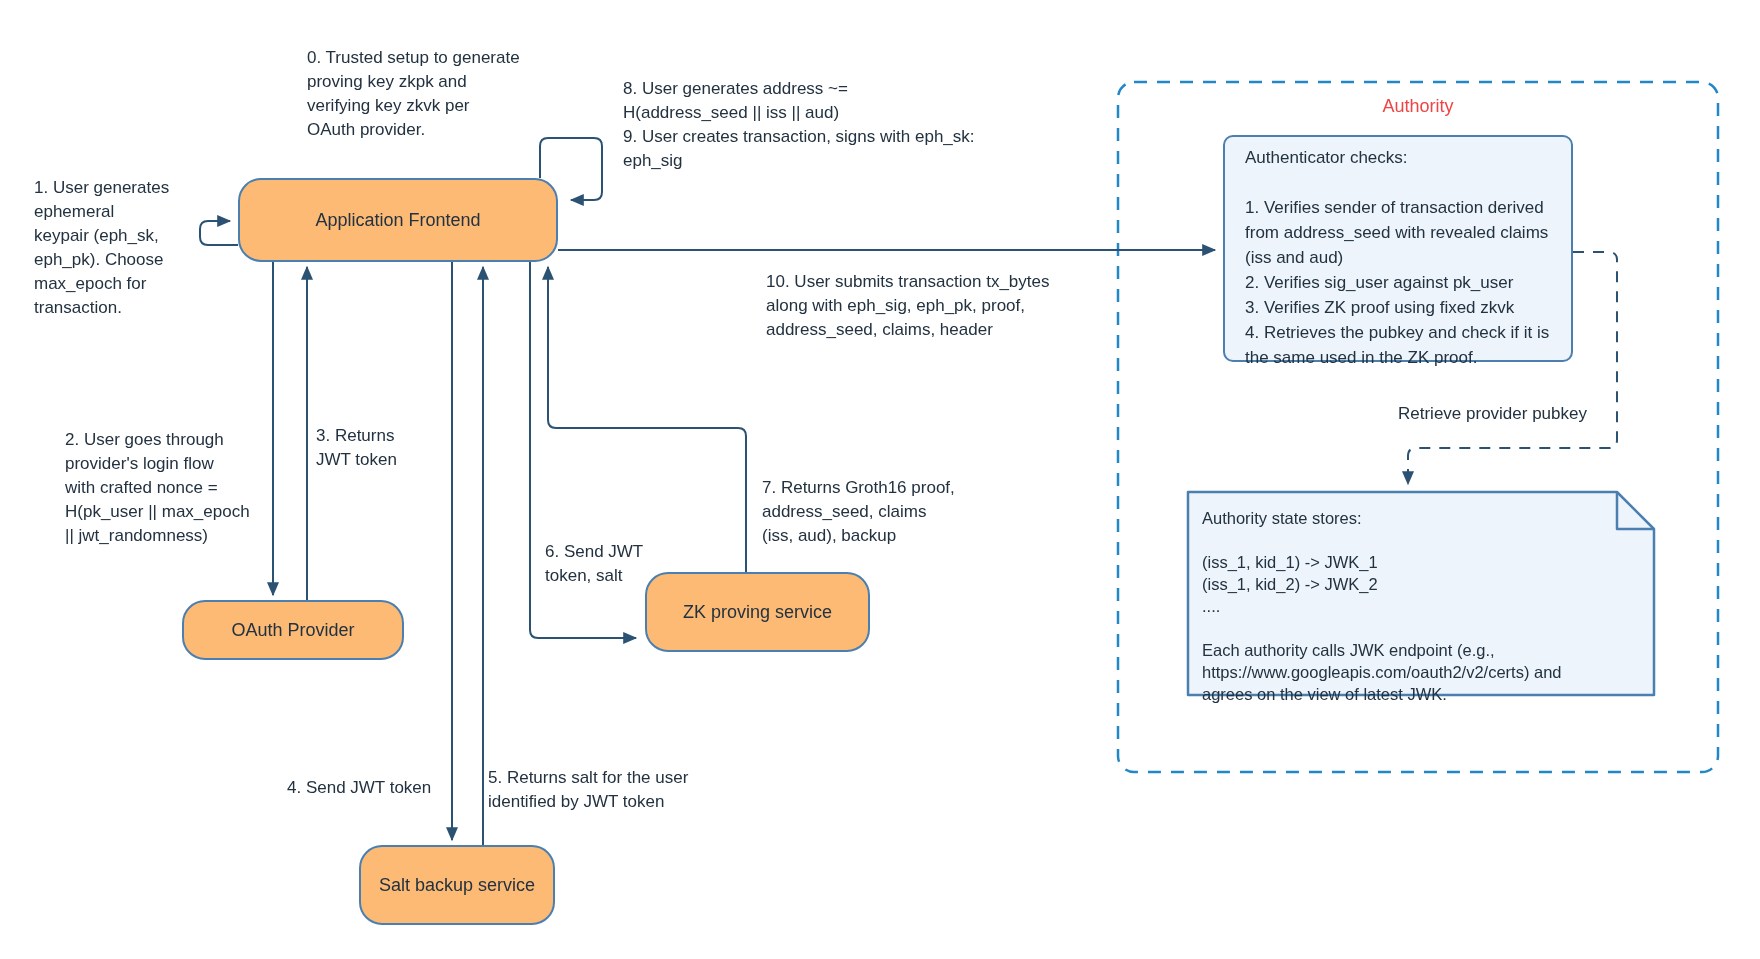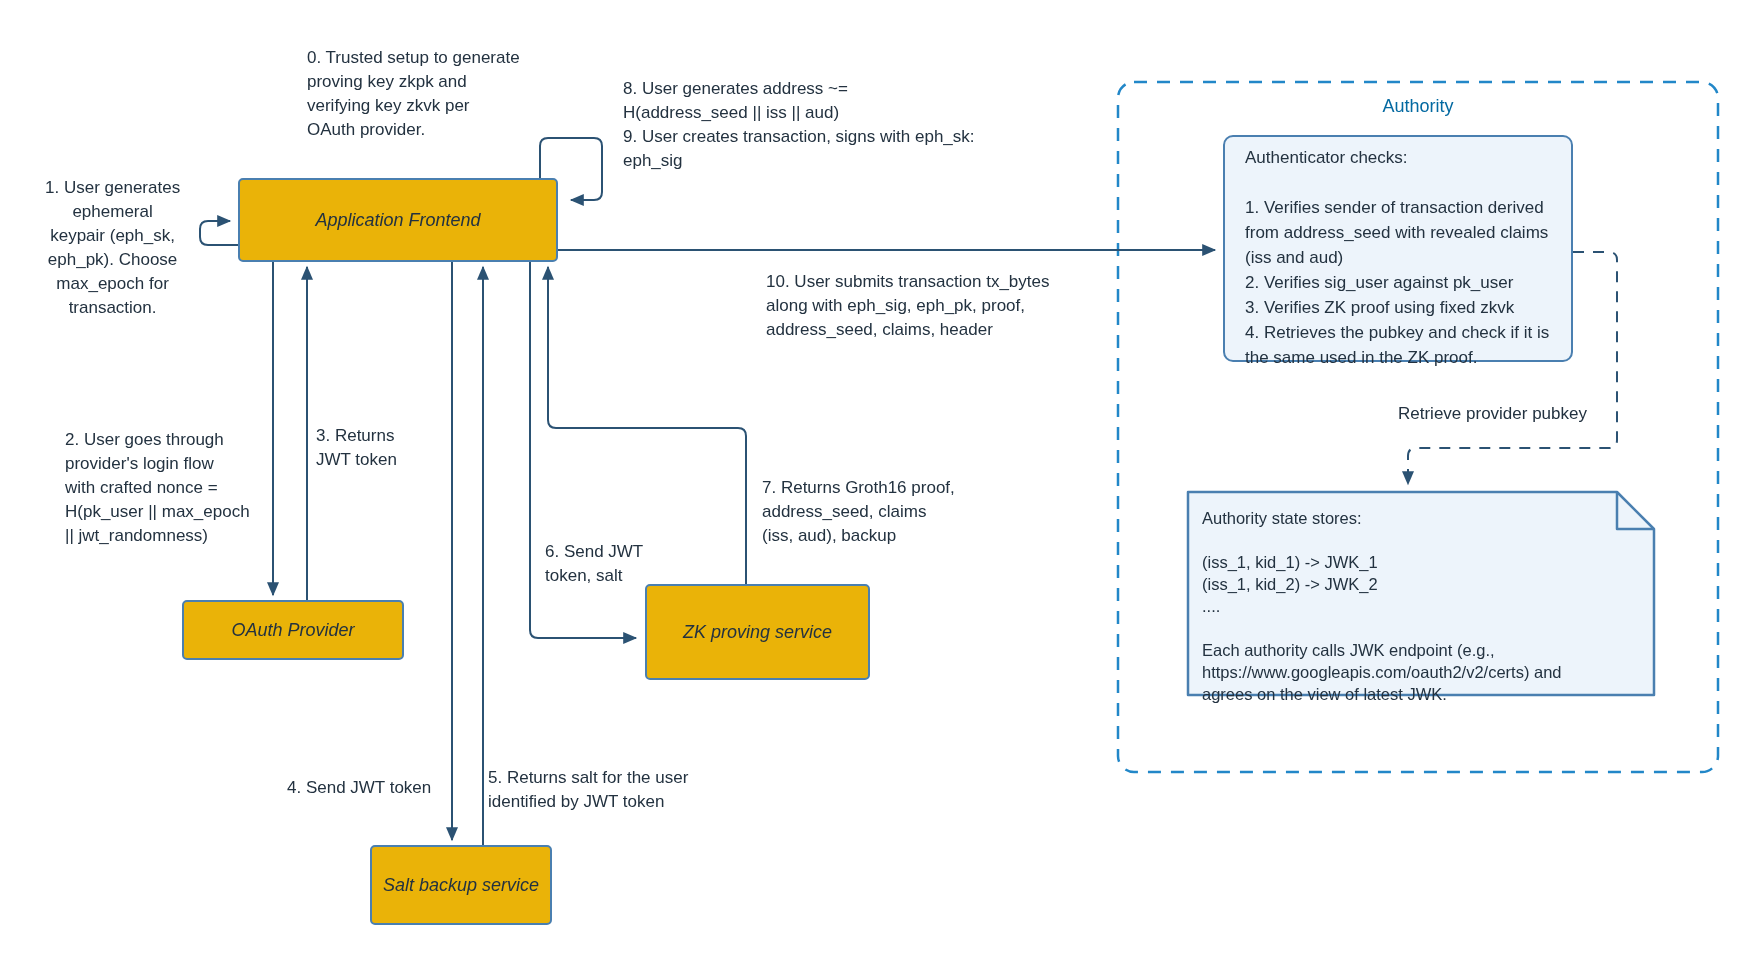--- a/index.html
+++ b/index.html
@@ -4,39 +4,39 @@
 <style>
   html,body { margin:0; padding:0; background:#ffffff; }
   #canvas {
     position:relative; width:1760px; height:959px;
     font-family:"Liberation Sans","DejaVu Sans",sans-serif;
     color:#233240; overflow:hidden; background:#ffffff;
   }
   #wires { position:absolute; left:0; top:0; width:1760px; height:959px; }
   .node {
     position:absolute; box-sizing:border-box;
-    background:#eab308; border:2.5px solid #4a7fb0; border-radius:5px;
+    background:#fdba74; border:2.5px solid #4a7fb0; border-radius:23px;
     display:flex; align-items:center; justify-content:center;
-    font-size:18px; text-align:center;font-style:italic;
+    font-size:18px; text-align:center;
   }
   .panel {
     position:absolute; box-sizing:border-box;
     background:#edf4fb; border:2.5px solid #4a7fb0; border-radius:10px;
     font-size:17px; line-height:25px; padding:10px 20px; white-space:nowrap;
   }
   .ann {
     position:absolute; font-size:17px; line-height:24px; white-space:nowrap;
   }
   .ann.center { }
   .doc-text {
     position:absolute; font-size:16.5px; line-height:22px;
     padding:13px 14px; white-space:nowrap; box-sizing:border-box;
   }
   .authority-title {
-    position:absolute; font-size:18px; color:#0369a1; text-align:center;
+    position:absolute; font-size:18px; color:#ef4444; text-align:center;
   }
   b { font-weight:400; }
 </style>
 </head>
 <body>
 
 <div id="canvas">
 
   <svg id="wires" viewBox="0 0 1760 959" xmlns="http://www.w3.org/2000/svg">
     <defs>
@@ -72,39 +72,39 @@
   </svg>
 
   <div class="node" style="left:238px; top:178px; width:320px; height:84px;">
     <span>Application Frontend</span>
   </div>
 
   <div class="node" style="left:182px; top:600px; width:222px; height:60px;">
     <span>OAuth Provider</span>
   </div>
 
-  <div class="node" style="left:645px; top:584px; width:225px; height:96px;">
+  <div class="node" style="left:645px; top:572px; width:225px; height:80px;">
     <span>ZK proving service</span>
   </div>
 
-  <div class="node" style="left:370px; top:845px; width:182px; height:80px;">
+  <div class="node" style="left:359px; top:845px; width:196px; height:80px;">
     <span>Salt backup service</span>
   </div>
 
   <div class="authority-title" style="left:1118px; top:96px; width:600px;">Authority</div>
 
   <div class="panel" style="left:1223px; top:135px; width:350px; height:227px; padding-top:8px;"><b>Authenticator checks:</b><br><br>1. Verifies sender of transaction derived<br>from address_seed with revealed claims<br>(iss and aud)<br>2. Verifies sig_user against pk_user<br>3. Verifies ZK proof using fixed <b>zkvk</b><br>4. Retrieves the pubkey and check if it is<br>the same used in the ZK proof.</div>
 
   <div class="doc-text" style="left:1188px; top:494px; width:466px;"><b>Authority state stores:</b><br><br>(iss_1, kid_1) -&gt; JWK_1<br>(iss_1, kid_2) -&gt; JWK_2<br>....<br><br>Each authority calls JWK endpoint (e.g.,<br>https://www.googleapis.com/oauth2/v2/certs) and<br>agrees on the view of latest JWK.</div>
 
   <div class="ann" style="left:1398px; top:402px;">Retrieve provider pubkey</div>
 
   <div class="ann" style="left:307px; top:46px;">0. Trusted setup to generate<br>proving key <b>zkpk</b> and<br>verifying key <b>zkvk</b> per<br>OAuth provider.</div>
 
-  <div class="ann" style="left:45px; top:176px;text-align:center;">1. User generates<br><b>ephemeral</b><br>keypair (<b>eph_sk,</b><br><b>eph_pk</b>). Choose<br><b>max_epoch</b> for<br>transaction.</div>
+  <div class="ann" style="left:34px; top:176px;">1. User generates<br><b>ephemeral</b><br>keypair (<b>eph_sk,</b><br><b>eph_pk</b>). Choose<br><b>max_epoch</b> for<br>transaction.</div>
 
   <div class="ann" style="left:65px; top:428px;">2. User goes through<br>provider's login flow<br>with crafted nonce =<br>H(<b>pk_user</b> || <b>max_epoch</b><br>|| jwt_randomness)</div>
 
   <div class="ann" style="left:316px; top:424px;">3. Returns<br><b>JWT token</b></div>
 
   <div class="ann" style="left:287px; top:776px;">4. Send <b>JWT token</b></div>
 
   <div class="ann center" style="left:488px; top:766px; width:240px;">5. Returns <b>salt</b> for the user<br>identified by <b>JWT token</b></div>
 
   <div class="ann" style="left:545px; top:540px;">6. Send <b>JWT</b><br><b>token, salt</b></div>

